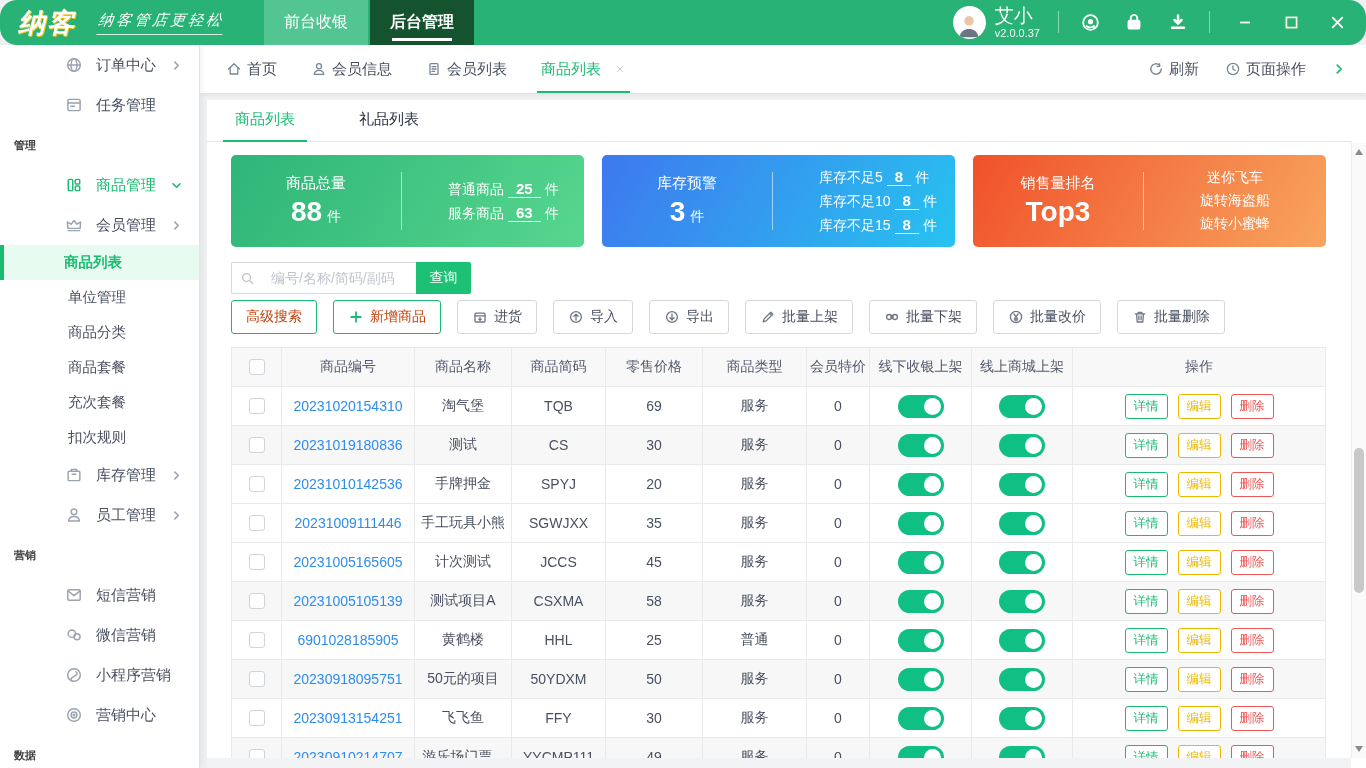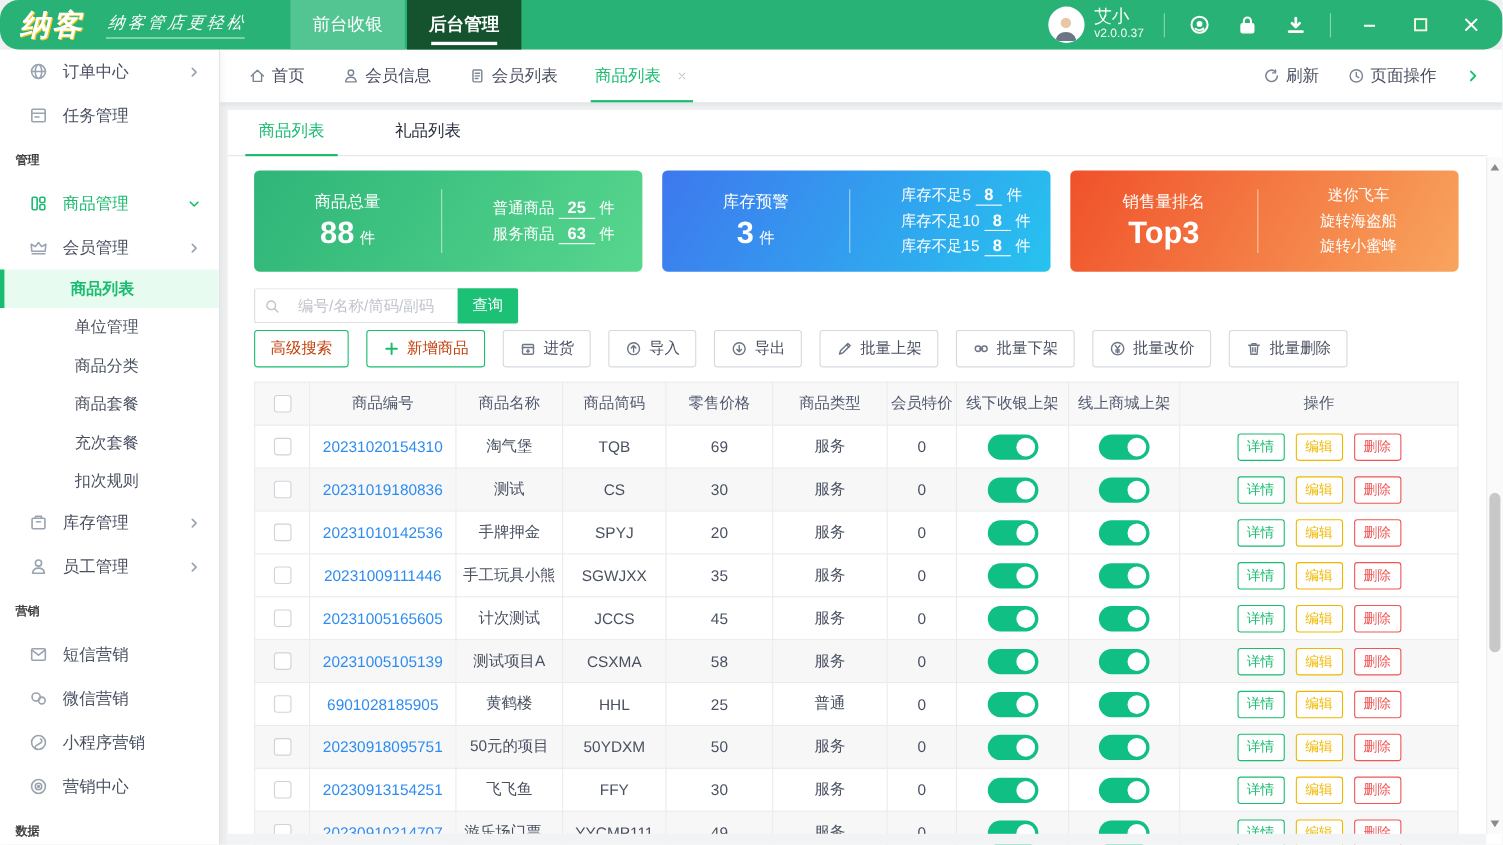--- a/index.html
+++ b/index.html
@@ -12,29 +12,29 @@
   .logo { font-size:27px; font-weight:bold; font-style:italic; letter-spacing:2px; margin-left:18px; color:#fff; text-shadow:1px 1px 0 #f5c518; }
   .tagline { font-size:15px; font-style:italic; margin-left:22px; border-bottom:1px solid rgba(255,255,255,.8); padding-bottom:4px; letter-spacing:3px; transform:skewX(-8deg); }
   .topnav { display:flex; height:45px; margin-left:40px; }
   .topnav-tab { width:104px; height:45px; display:flex; align-items:center; justify-content:center; font-size:16px; background:#53c593; margin-right:2px; position:relative; cursor:pointer; }
   .topnav-tab.active { background:#14532d; font-weight:bold; }
   .topnav-tab.active::after { content:""; position:absolute; left:22px; right:22px; bottom:4px; height:3px; background:#fff; }
   .topbar-right { margin-left:auto; display:flex; align-items:center; gap:18px; padding-right:16px; }
   .userblock { display:flex; align-items:center; gap:9px; }
   .avatar { width:33px; height:33px; border-radius:50%; background:#fff; overflow:hidden; display:flex; align-items:flex-end; justify-content:center; }
   .user-meta { line-height:1.15; }
-  .user-name { font-size:16px; }
+  .user-name { font-size:19px; }
   .user-version { font-size:11px; opacity:.95; }
   .tb-sep { width:1px; height:22px; background:rgba(255,255,255,.45); }
   .tb-icon { width:26px; height:26px; display:flex; align-items:center; justify-content:center; cursor:pointer; color:#fff; }
   .winctl { display:flex; align-items:center; gap:20px; margin-left:4px; }
 
   
   .sidebar { position:absolute; left:0; top:45px; width:200px; bottom:0; background:#fff; border-right:1px solid #e2e5e8; box-shadow:2px 0 6px rgba(0,0,0,.05); overflow:hidden; z-index:20; }
-  .side-item { height:40px; display:flex; align-items:center; padding-left:26px; font-size:15px; color:#495060; cursor:pointer; position:relative; }
+  .side-item { height:40px; display:flex; align-items:center; padding-left:26px; font-size:15px; color:#495060; cursor:pointer; position:relative;margin-left:39px; }
   .side-item .s-icon { width:18px; height:18px; margin-right:13px; color:#9aa3b0; }
   .side-item .chev { position:absolute; right:16px; color:#9aa3b0; }
   .side-item.green { color:#1abc70; }
   .side-item.green .s-icon, .side-item.green .chev { color:#1abc70; }
   .side-section { height:40px; display:flex; align-items:center; padding-left:14px; font-size:11px; font-weight:bold; color:#404040; }
   .side-sub { height:35px; display:flex; align-items:center; padding-left:64px; font-size:14.5px; color:#495060; cursor:pointer; border-left:4px solid transparent; }
   .side-sub.active { background:#e7fbf0; color:#1abc70; font-weight:bold; border-left:4px solid #1abc70; padding-left:60px; }
 
   
   .crumbbar { position:absolute; left:200px; top:45px; right:0; height:48px; background:#fff; box-shadow:0 2px 4px rgba(0,0,0,.06); display:flex; align-items:center; padding:0 20px 0 26px; z-index:10; }

